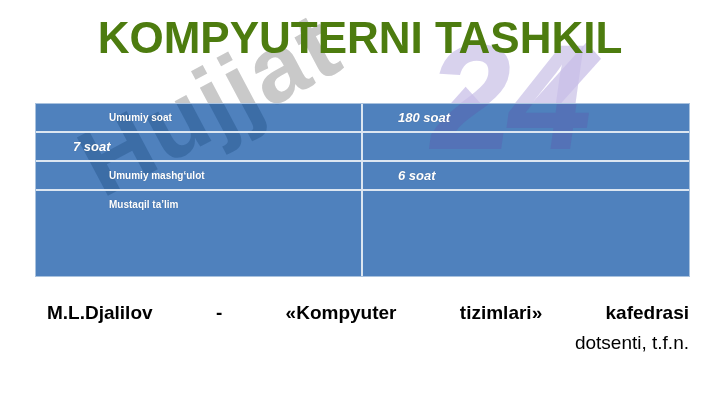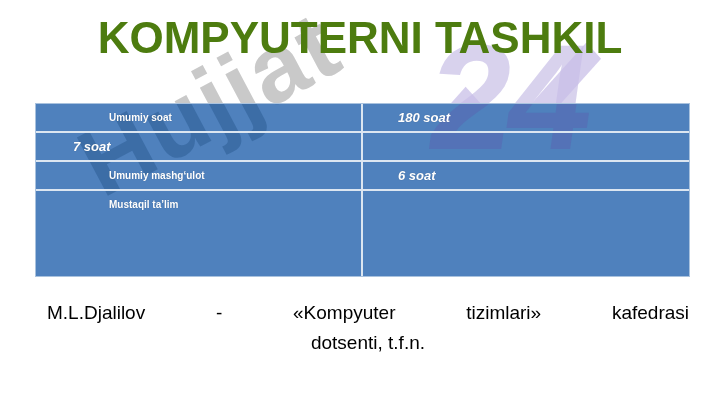--- a/index.html
+++ b/index.html
@@ -187,23 +187,24 @@
     font-size: 19px;
     line-height: 30px;
     text-align: justify;
     z-index: 4;
     font-family: "Liberation Sans", sans-serif;
   }
   .footer .l1 {
     text-align: justify;
     text-align-last: justify;
     white-space: normal;
+    font-weight: bold;
   }
   .footer .l2 {
-    text-align: center;
+    text-align: right;
   }
 </style>
 </head>
 <body>
 
 <div id="slide">
 
   <div class="wm-layer">
     <div class="wm-badge">24</div>
     <div class="wm-check"></div>

